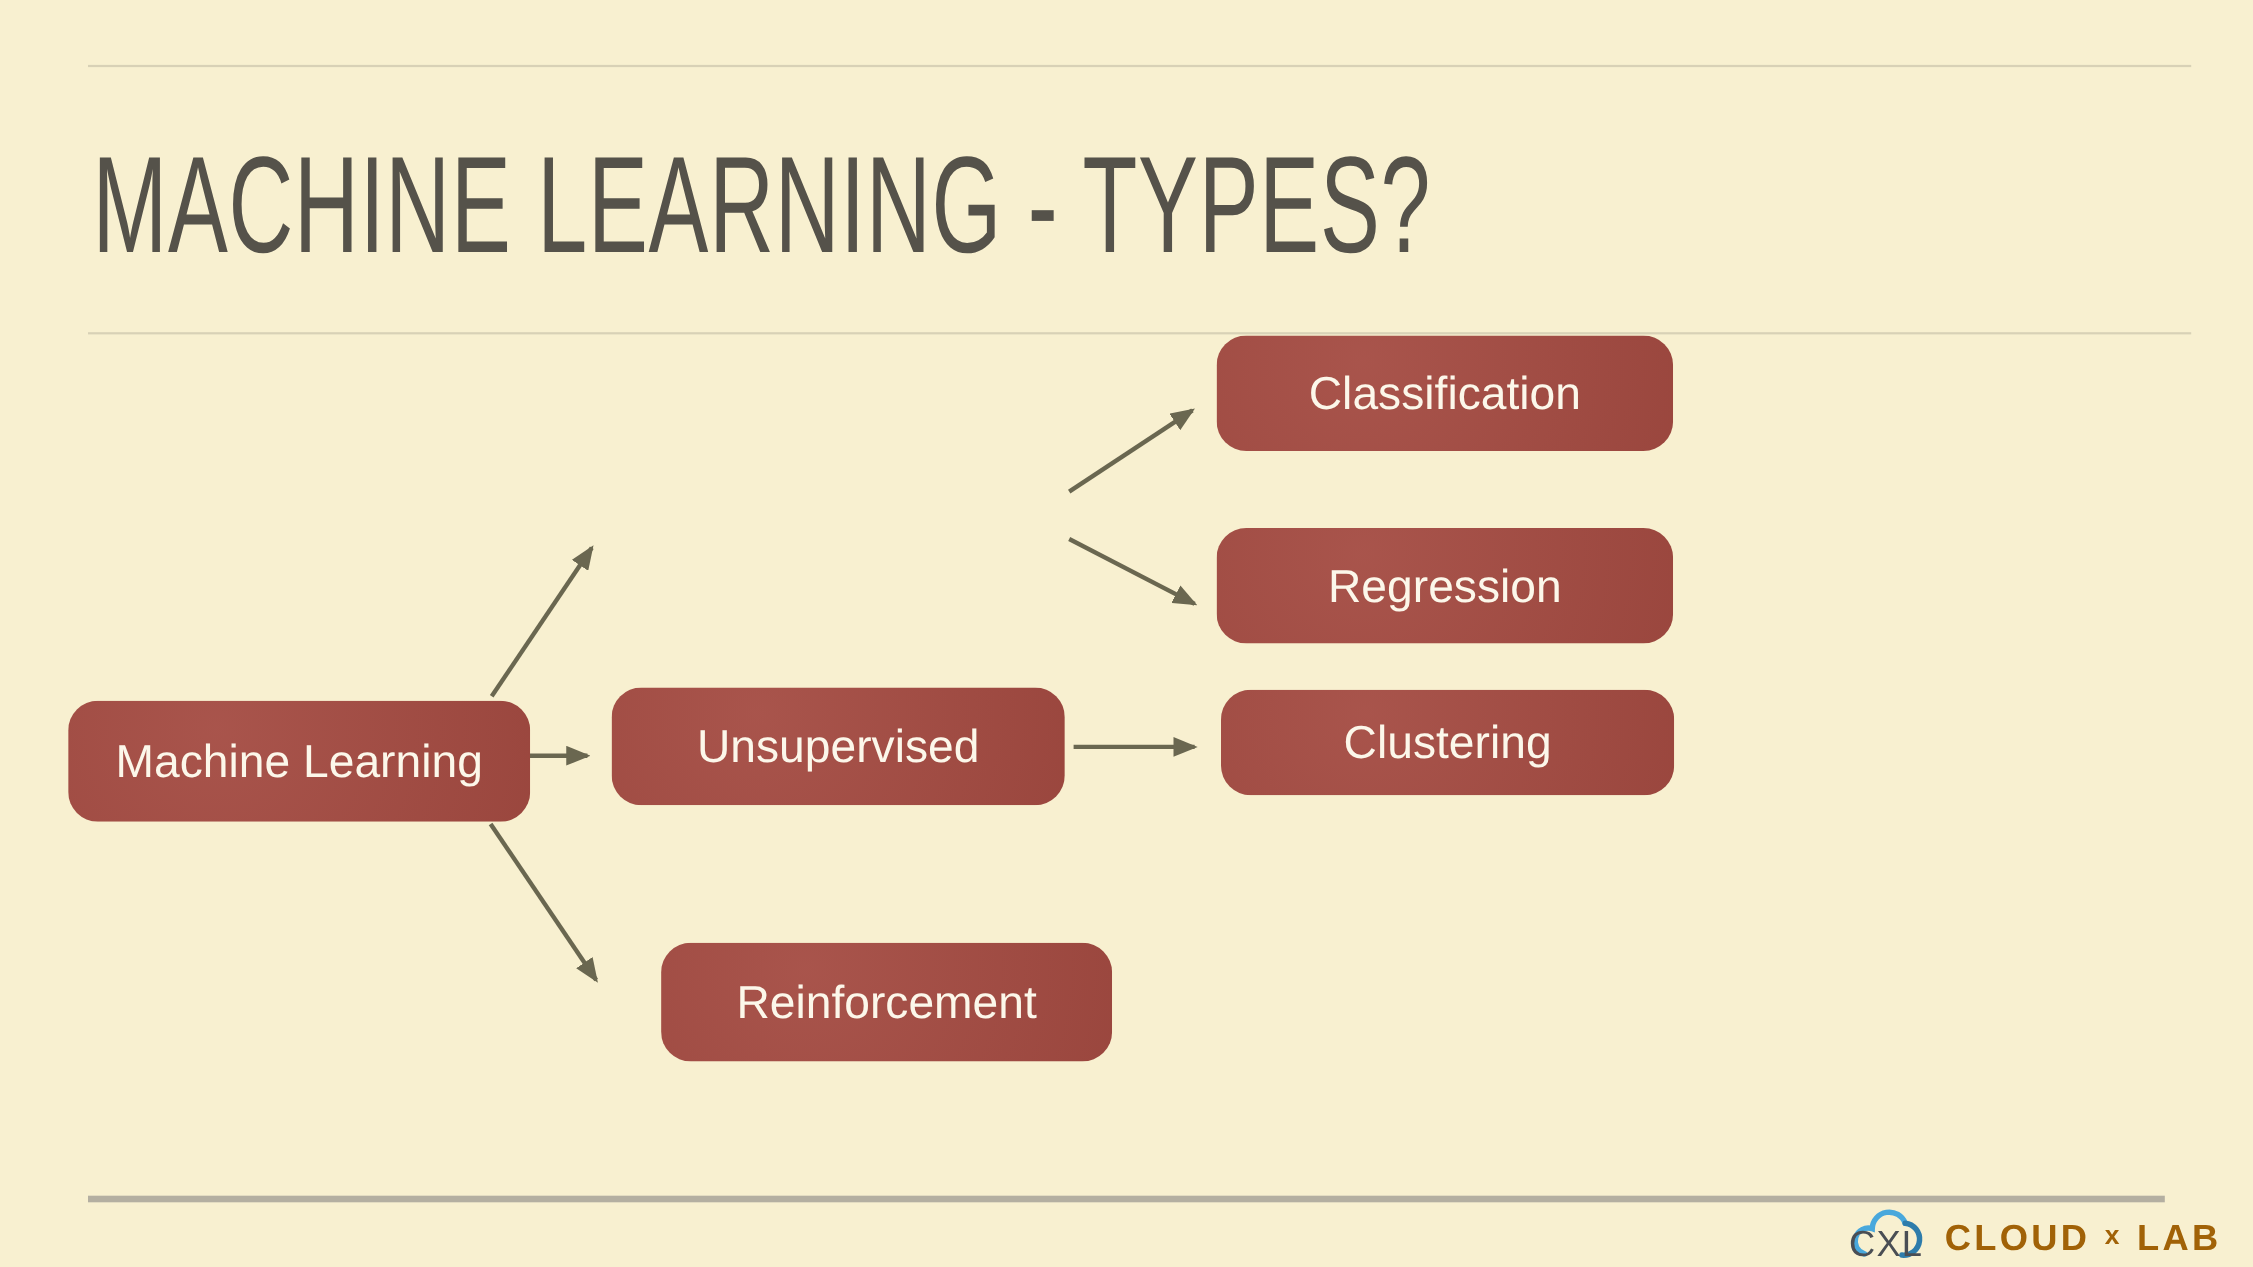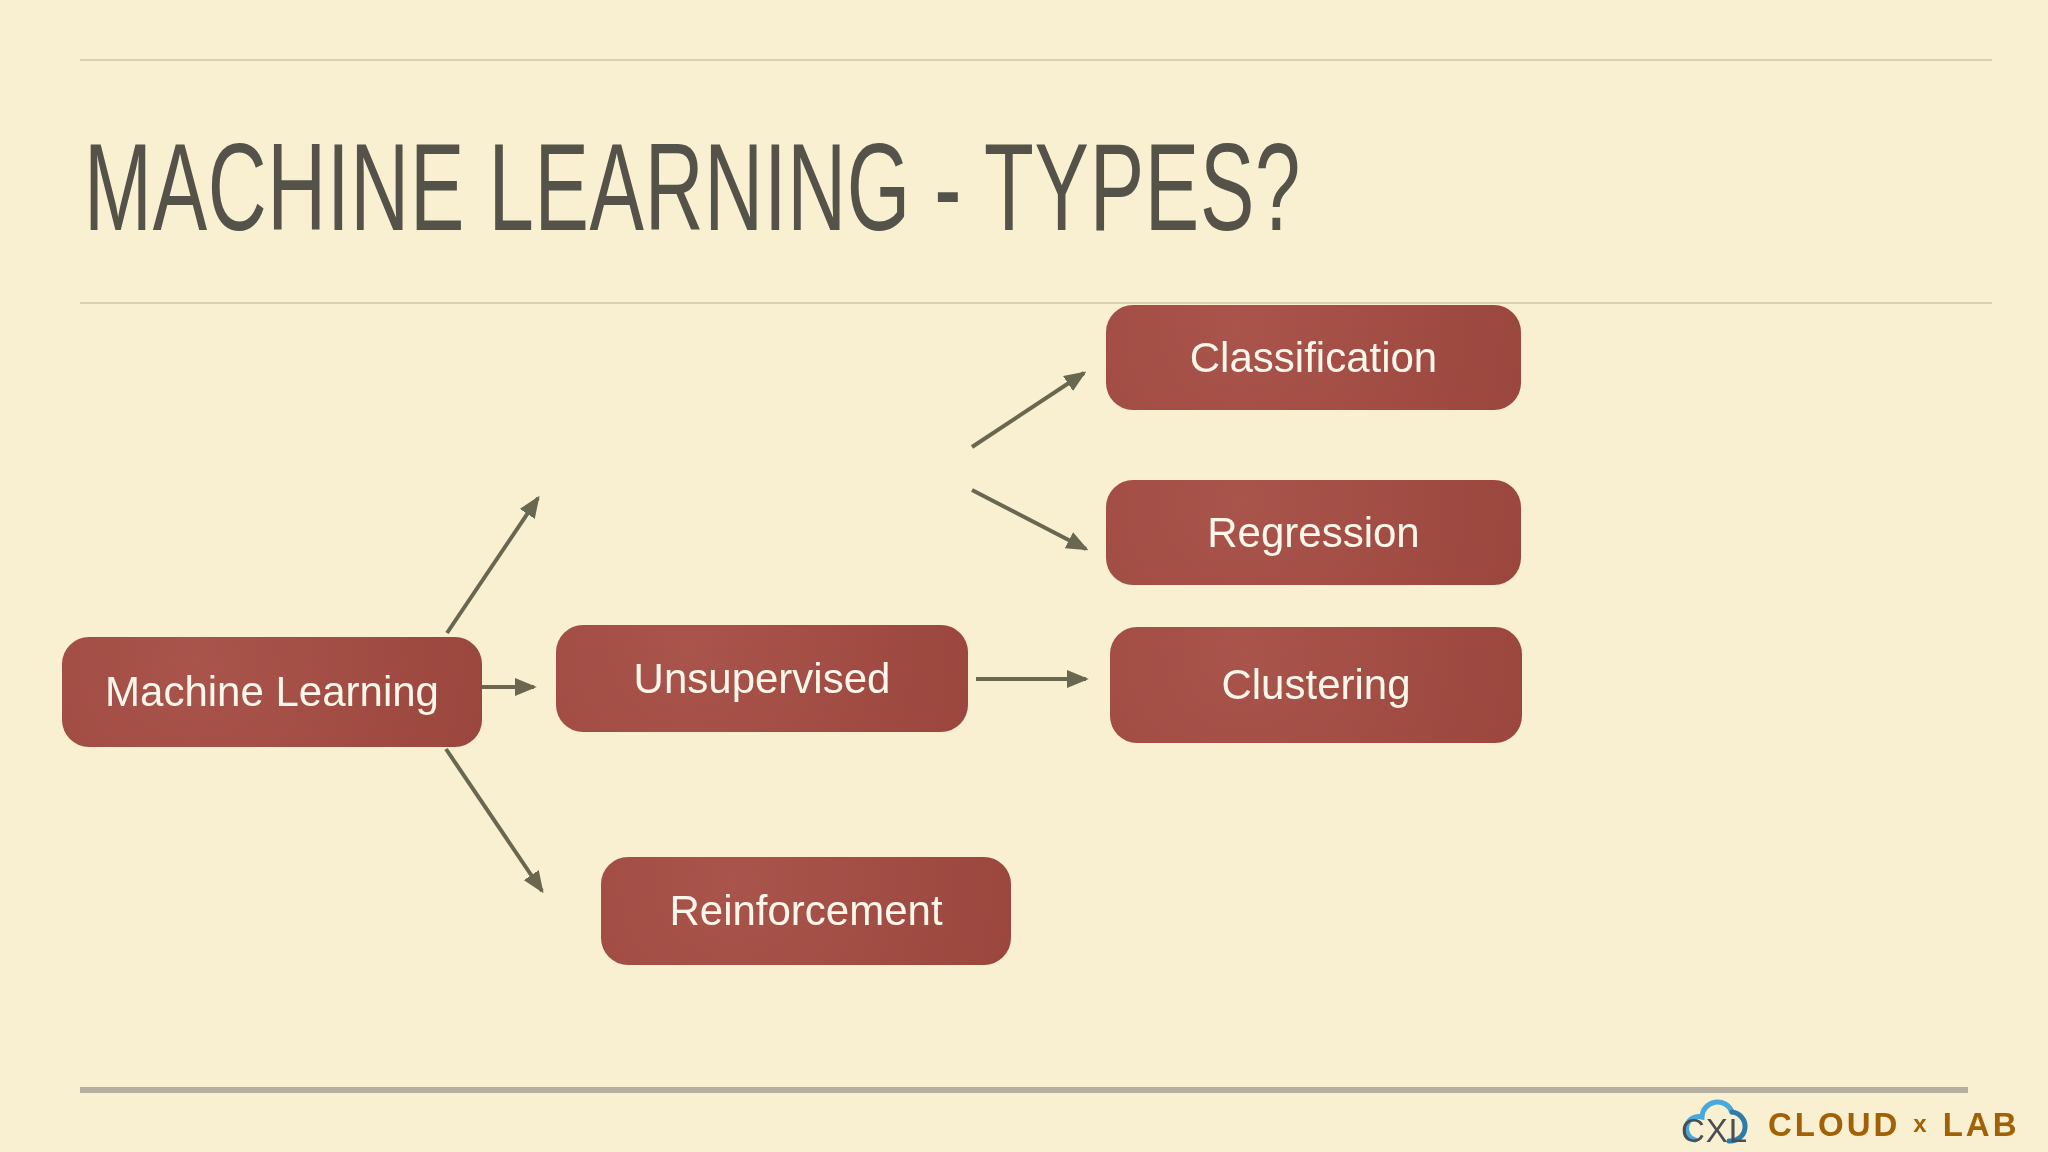--- a/index.html
+++ b/index.html
@@ -31,21 +31,21 @@
     background-image:radial-gradient(circle at 32% 22%, rgba(255,255,255,0.05), rgba(0,0,0,0.06));
     border-radius:27px;
     color:#fcf7ea;font-size:42px;font-weight:400;
   }
   .node-machine-learning{left:62px;top:637px;width:420px;height:110px;}
   .node-supervised{left:556px;top:413px;width:412px;height:104px;}
   .node-unsupervised{left:556px;top:625px;width:412px;height:107px;}
   .node-reinforcement{left:558px;top:857px;width:410px;height:108px;margin-left:43px;}
   .node-classification{left:1106px;top:305px;width:415px;height:105px;}
   .node-regression{left:1106px;top:480px;width:415px;height:105px;align-items:center;}
-  .node-clustering{left:1110px;top:627px;width:412px;height:116px;}
+  .node-clustering{left:1110px;top:627px;width:412px;height:96px;}
 
   .logo{
     position:absolute;left:1678px;top:1096px;height:56px;
     display:flex;align-items:center;
   }
   .cloud{width:90px;height:56px;overflow:visible;}
   .wordmark{display:flex;align-items:center;gap:13px;color:#a16207;}
   .wm{font-size:33px;font-weight:700;letter-spacing:3px;line-height:1;}
   .wm-x{font-size:24px;font-weight:700;}
 </style>

